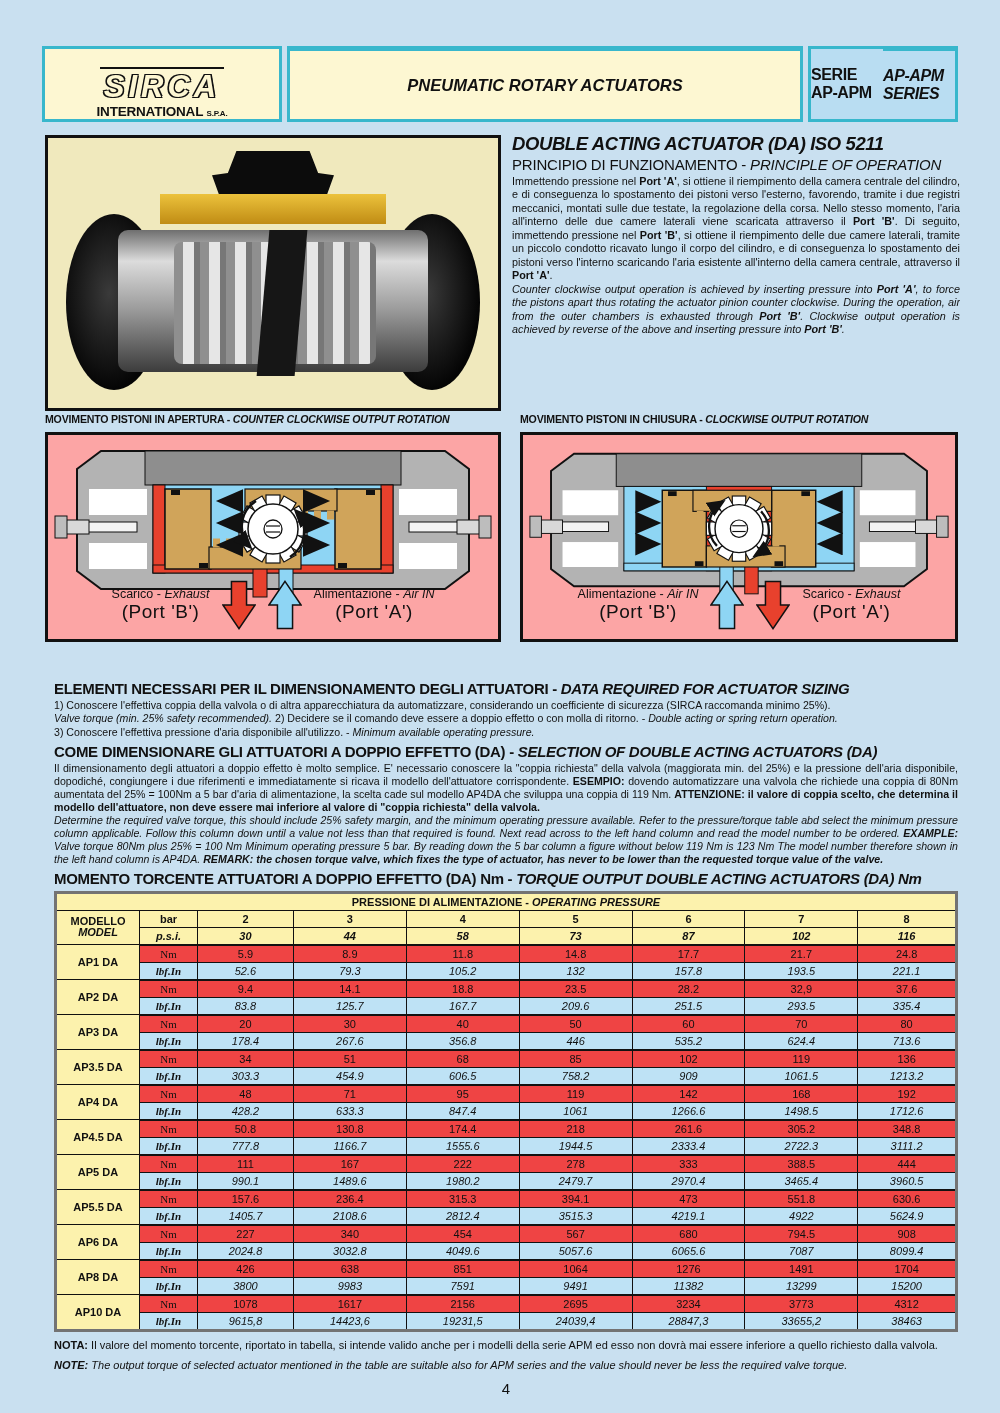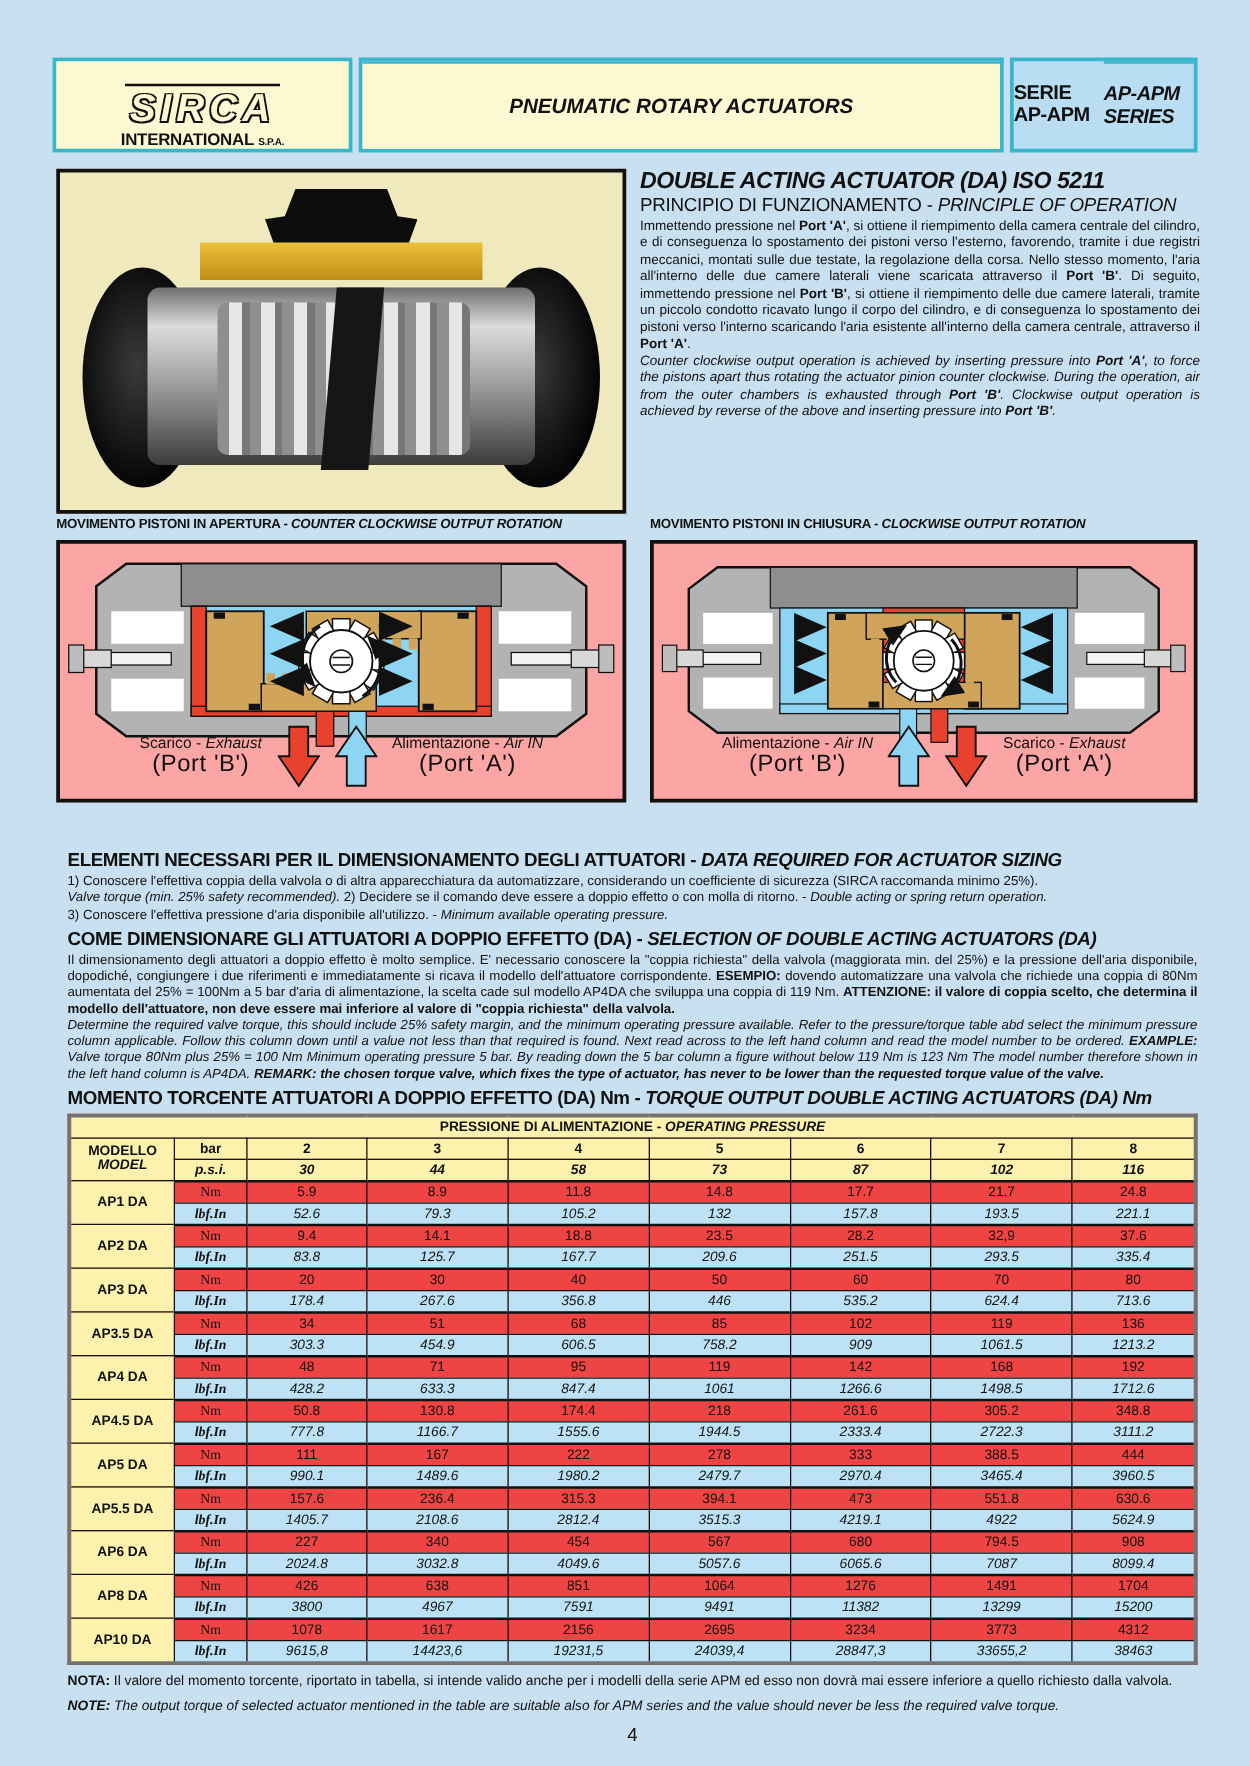--- a/index.html
+++ b/index.html
@@ -547,21 +547,21 @@
             <td class="val">638</td>
             <td class="val">851</td>
             <td class="val">1064</td>
             <td class="val">1276</td>
             <td class="val">1491</td>
             <td class="val">1704</td>
           </tr>
           <tr class="lbfrow">
             <td class="unit">lbf.In</td>
             <td class="val">3800</td>
-            <td class="val">4967</td>
+            <td class="val">9983</td>
             <td class="val">7591</td>
             <td class="val">9491</td>
             <td class="val">11382</td>
             <td class="val">13299</td>
             <td class="val">15200</td>
           </tr>
           <tr>
             <td class="model" rowspan="2">AP10 DA</td>
             <td class="unit">Nm</td>
             <td class="val">1078</td>

